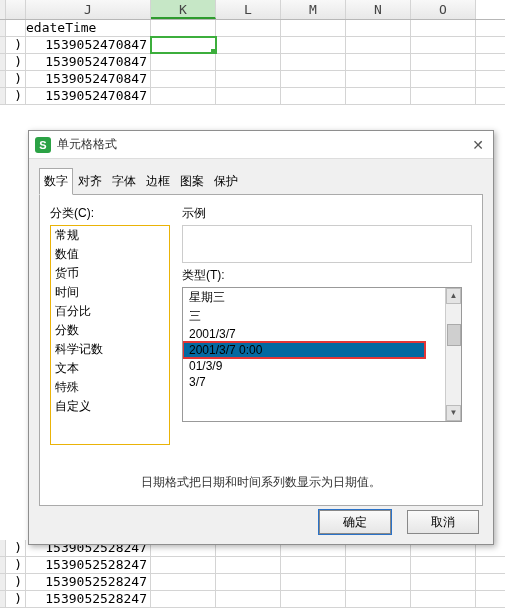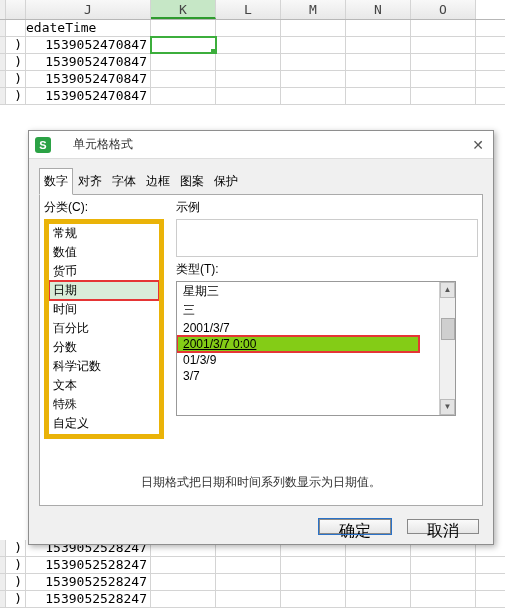--- a/index.html
+++ b/index.html
@@ -90,21 +90,21 @@
     width: 16px; height:16px;
     margin: 0 6px;
     background: #2ba245;
     border-radius: 3px;
     color:#fff;
     font-size:11px;
     font-weight:bold;
     text-align:center;
     line-height:16px;
   }
-  .titlebar-text { flex:1; font-size:12px; color:#333;margin-left:16px; }
+  .titlebar-text { flex:1; font-size:12px; color:#333; }
   .titlebar-close {
     width:30px; text-align:center; font-size:14px; color:#555;
     cursor:pointer;
   }
   .tabs {
     display:flex;
     padding: 8px 10px 0 10px;
   }
   .tab {
     padding: 4px 4px;
@@ -120,29 +120,29 @@
     background:#fff;
     border-color:#aaa;
     border-bottom:1px solid #fff;
     z-index:2;
   }
   .tab-panel {
     margin: 0 10px;
     border:1px solid #aaa;
     background:#fff;
     height: 312px;
-    padding: 4px;
+    padding: 10px;
     position:relative;
   }
   .panel-row { display:flex; gap:12px; }
   .left-col { width:120px; }
   .right-col { flex:1; }
   .lbl { font-size:12px; margin-bottom:3px; white-space:nowrap;}
   .listbox {
-    border:5px solid #eab308;
+    border:1px solid #eab308;
     background:#fff;
     height: 220px;
     overflow-y:auto;
     font-size:12px;
   }
   .listbox .item {
     padding:1px 4px;
     cursor:pointer;
     white-space:nowrap;
   }
@@ -167,21 +167,21 @@
     width:280px;
     position:relative;
     font-size:12px;
     overflow:hidden;
   }
   .type-list .item {
     padding:1px 6px;
     cursor:pointer;
     white-space:nowrap;
   }
-  .type-list .item.sel { background:#84cc16;text-decoration:underline; }
+  .type-list .item.sel { background:#0369a1; }
   .type-scroll {
     position:absolute;
     right:0; top:0; bottom:0;
     width:16px;
     background:#f0f0f0;
     border-left:1px solid #ccc;
   }
   .type-scroll .arrow {
     height:16px; text-align:center; line-height:14px;
     color:#555; font-size:8px;
@@ -203,24 +203,24 @@
     color:#333;
     text-align:center;
   }
   .buttons {
     position:absolute;
     right:14px; bottom:10px;
     display:flex;
     gap:16px;
   }
   .btn {
-    width:72px; height:15px;
+    width:72px; height:24px;
     border:1px solid #888;
     background:linear-gradient(#fafafa,#e6e6e6);
-    font-size:16px;
+    font-size:12px;
     cursor:pointer;
   }
   .btn.primary { outline:1px solid #2a72c8; }
 </style>
 </head>
 <body>
 
 <div class="sheet">
   <div class="col-headers">
     <div class="rowgutter"></div>
@@ -343,21 +343,20 @@
     <div class="tab">保护</div>
   </div>
   <div class="tab-panel">
     <div class="panel-row">
       <div class="left-col">
         <div class="lbl">分类(C):</div>
         <div class="listbox">
           <div class="item">常规</div>
           <div class="item">数值</div>
           <div class="item">货币</div>
-          <div class="item sel highlight-red">日期</div>
           <div class="item">时间</div>
           <div class="item">百分比</div>
           <div class="item">分数</div>
           <div class="item">科学记数</div>
           <div class="item">文本</div>
           <div class="item">特殊</div>
           <div class="item">自定义</div>
         </div>
       </div>
       <div class="right-col">

